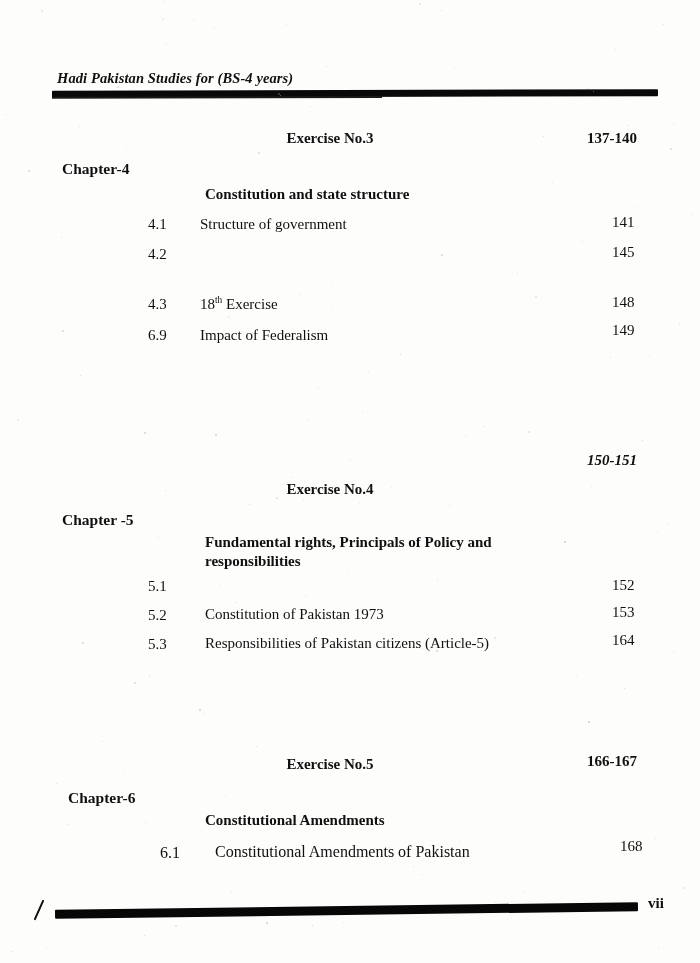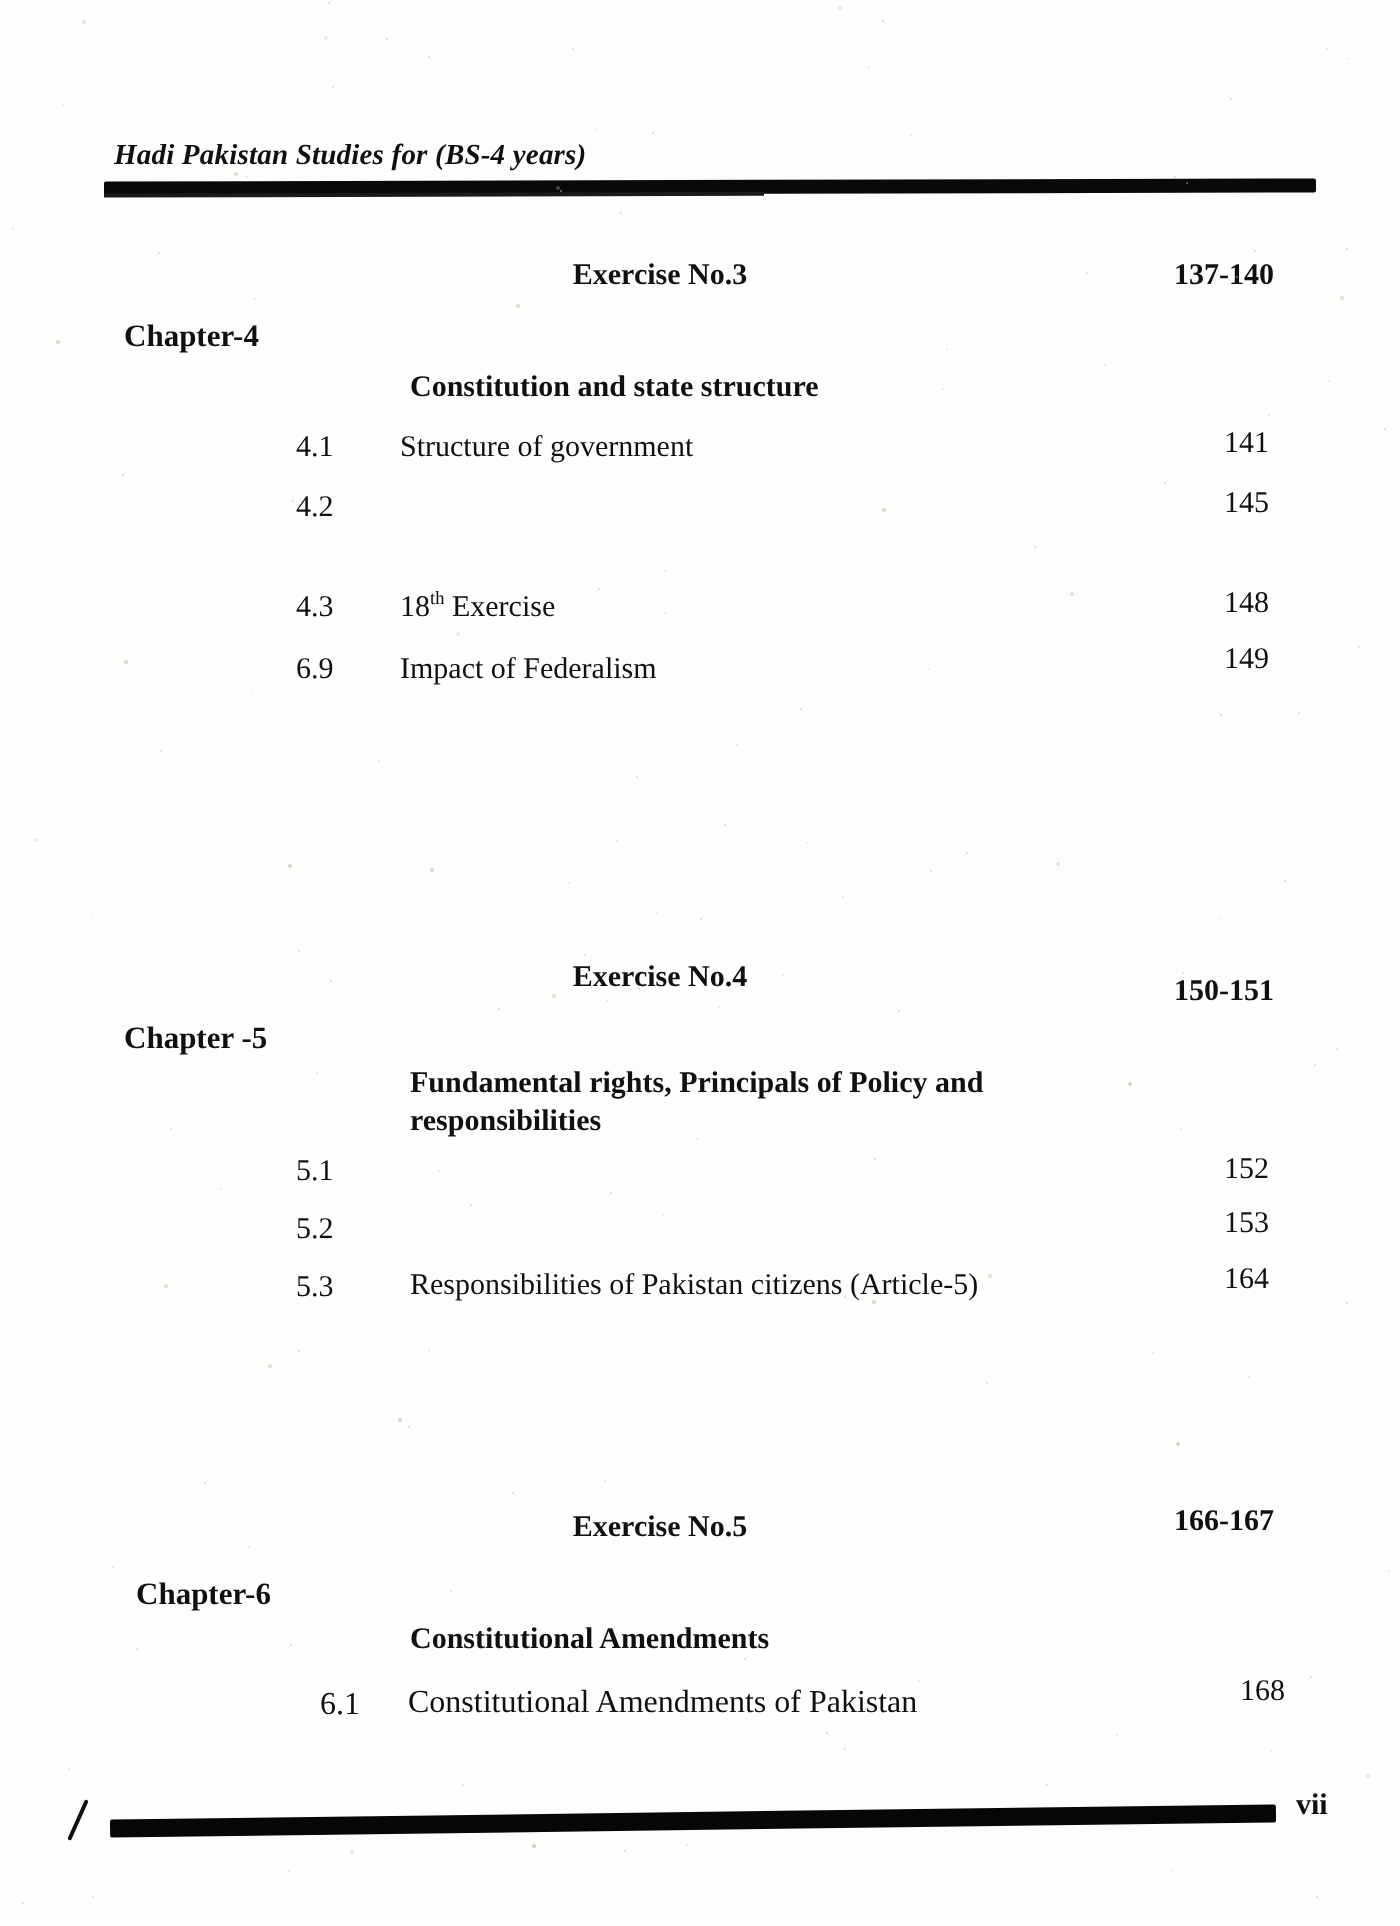--- a/index.html
+++ b/index.html
@@ -159,48 +159,49 @@
 
   <div class="abs sec-num" style="left:148px; top:296px;">4.3</div>
   <div class="abs sec-text" style="left:200px; top:296px;"><span>18</span><sup>th</sup><span> Exercise</span></div>
   <div class="abs sec-page" style="left:612px; top:294px;">148</div>
 
   <div class="abs sec-num" style="left:148px; top:327px;">6.9</div>
   <div class="abs sec-text" style="left:200px; top:327px;">Impact of Federalism</div>
   <div class="abs sec-page" style="left:612px; top:322px;">149</div>
 
   <div class="abs exercise-title" style="left:200px; top:481px;">Exercise No.4</div>
-  <div class="abs exercise-pages" style="left:587px; top:488px;">150-151</div>
+  <div class="abs exercise-pages" style="left:587px; top:452px;font-style:italic;">150-151</div>
 
   <div class="abs chapter-label" style="left:62px; top:511px;">Chapter -5</div>
 
   <div class="chapter-heading" style="position:absolute; left:205px; top:533px; width:340px;">
     <span>Fundamental rights, Principals of Policy and</span><br>
     <span>responsibilities</span>
   </div>
 
   <div class="abs sec-num" style="left:148px; top:578px;">5.1</div>
   <div class="abs sec-page" style="left:612px; top:577px;">152</div>
 
   <div class="abs sec-num" style="left:148px; top:607px;">5.2</div>
+  <div class="abs sec-text" style="left:205px; top:606px;">Constitution of Pakistan 1973</div>
   <div class="abs sec-page" style="left:612px; top:604px;">153</div>
 
   <div class="abs sec-num" style="left:148px; top:636px;">5.3</div>
   <div class="abs sec-text" style="left:205px; top:635px;">Responsibilities of  Pakistan citizens (Article-5)</div>
   <div class="abs sec-page" style="left:612px; top:632px;">164</div>
 
   <div class="abs exercise-title" style="left:200px; top:756px;">Exercise No.5</div>
   <div class="abs exercise-pages" style="left:587px; top:753px;">166-167</div>
 
   <div class="abs chapter-label" style="left:68px; top:789px;">Chapter-6</div>
 
   <div class="abs chapter-heading" style="left:205px; top:811px;">Constitutional Amendments</div>
 
   <div class="abs sec-num big" style="left:160px; top:844px;">6.1</div>
-  <div class="abs sec-text big" style="left:204px; top:843px;">Constitutional Amendments of Pakistan</div>
+  <div class="abs sec-text big" style="left:215px; top:843px;">Constitutional Amendments of Pakistan</div>
   <div class="abs sec-page" style="left:620px; top:838px;">168</div>
 
   <div class="pen-mark"></div>
   <div class="rule-bot"></div>
   <div class="folio">vii</div>
 
 <div class="speck" style="width: 2px; height: 2px; left: 528.415px; top: 431.23px; opacity: 0.41;"></div>
     <div class="speck" style="width: 1px; height: 1px; left: 667.602px; top: 523.978px; opacity: 0.57;"></div>
     <div class="speck" style="width: 1px; height: 1px; left: 280.147px; top: 95.2068px; opacity: 0.65;"></div>
     <div class="speck" style="width: 1px; height: 1px; left: 283.101px; top: 75.3083px; opacity: 0.46;"></div>

